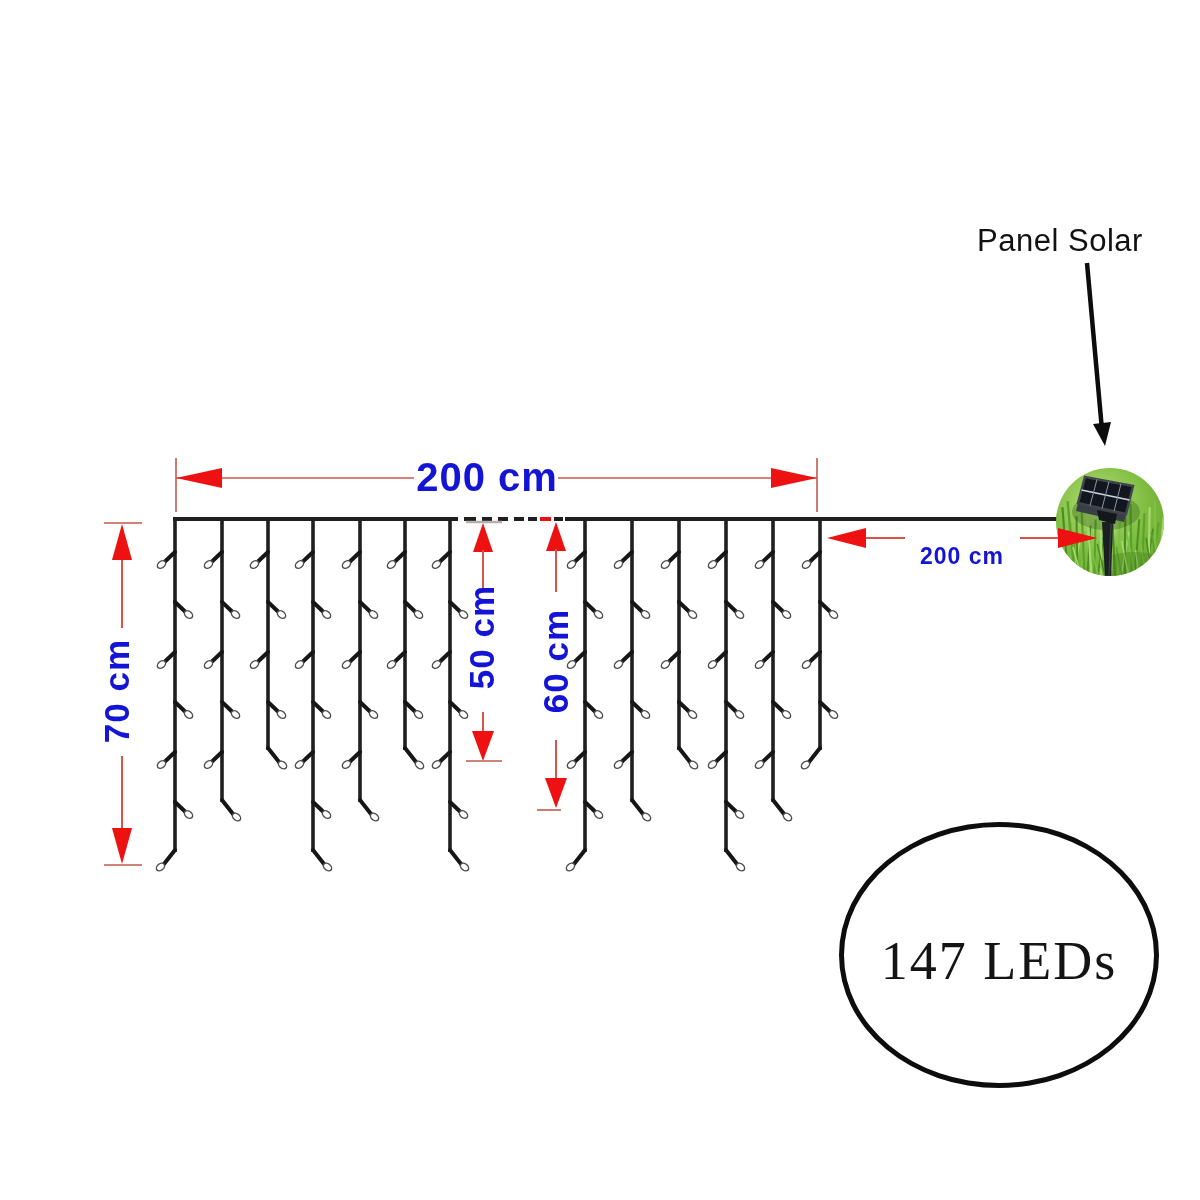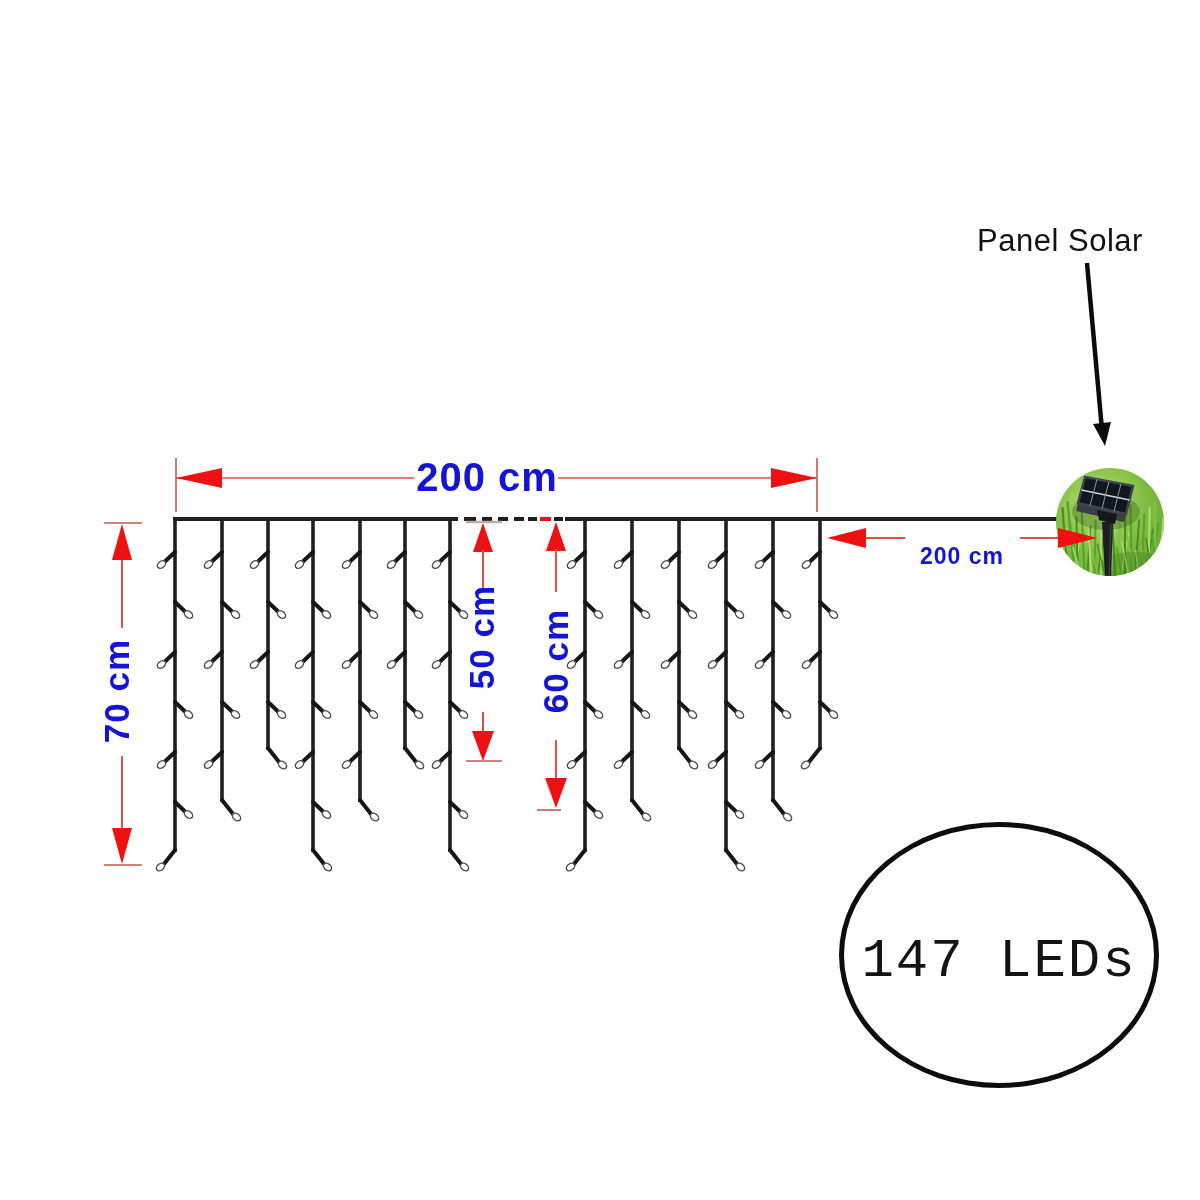--- a/index.html
+++ b/index.html
@@ -12,21 +12,21 @@
   #lbl-300{left:487px;top:477px;font-size:40px;letter-spacing:1px;}
   #lbl-70{left:116px;top:691px;font-size:35px;letter-spacing:1px;}
   #lbl-50{left:481px;top:637px;font-size:35px;letter-spacing:1px;}
   #lbl-60{left:555px;top:661px;font-size:35px;letter-spacing:1px;}
   #lbl-200{left:962px;top:556px;font-size:23px;letter-spacing:1px;}
   #lbl-panel{left:1060px;top:240px;font-size:31px;font-weight:400;color:#111;letter-spacing:0.5px;}
   #leds-ellipse{position:absolute;left:839px;top:822px;width:320px;height:266px;
                 border:5px solid #0d0d0d;border-radius:50%;box-sizing:border-box;
                 display:flex;align-items:center;justify-content:center;background:#fff;}
   #lbl-leds{font-size:54px;font-weight:400;color:#141414;letter-spacing:2px;
-            font-family:Liberation Mono, monospace;white-space:nowrap;margin-top:12px;}
+            font-family:Liberation Serif, serif;white-space:nowrap;margin-top:12px;}
 </style>
 </head>
 <body>
 
 <div id="canvas">
   <svg id="diagram" width="1200" height="1200" viewBox="0 0 1200 1200">
       <g>
         <line x1="173" y1="519" x2="458" y2="519" stroke="#1f1f1f" stroke-width="4" stroke-linecap="butt"></line>
         <line x1="464" y1="519" x2="476" y2="519" stroke="#1f1f1f" stroke-width="4" stroke-linecap="butt"></line>
         <line x1="482" y1="519" x2="492" y2="519" stroke="#1f1f1f" stroke-width="4" stroke-linecap="butt"></line>

